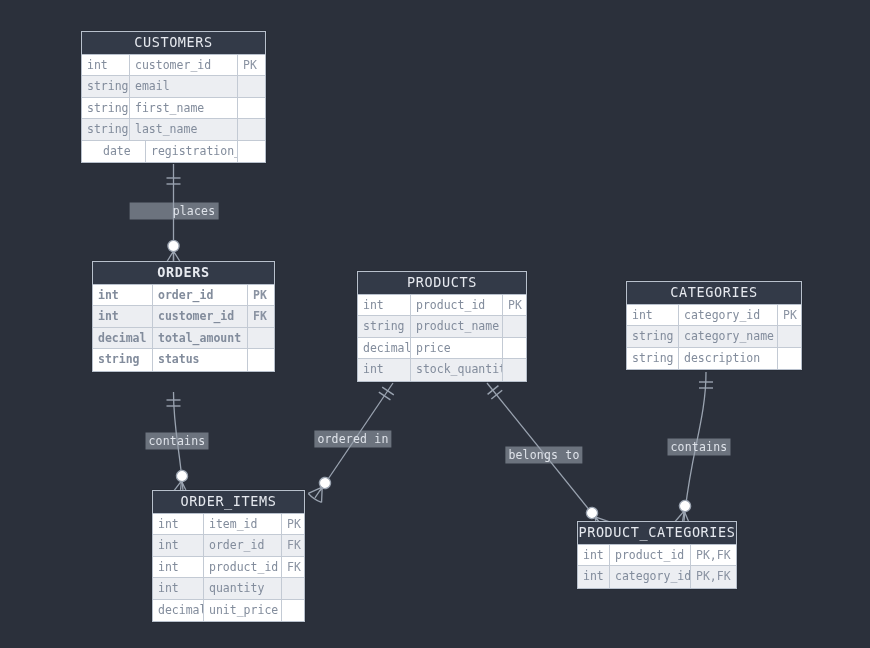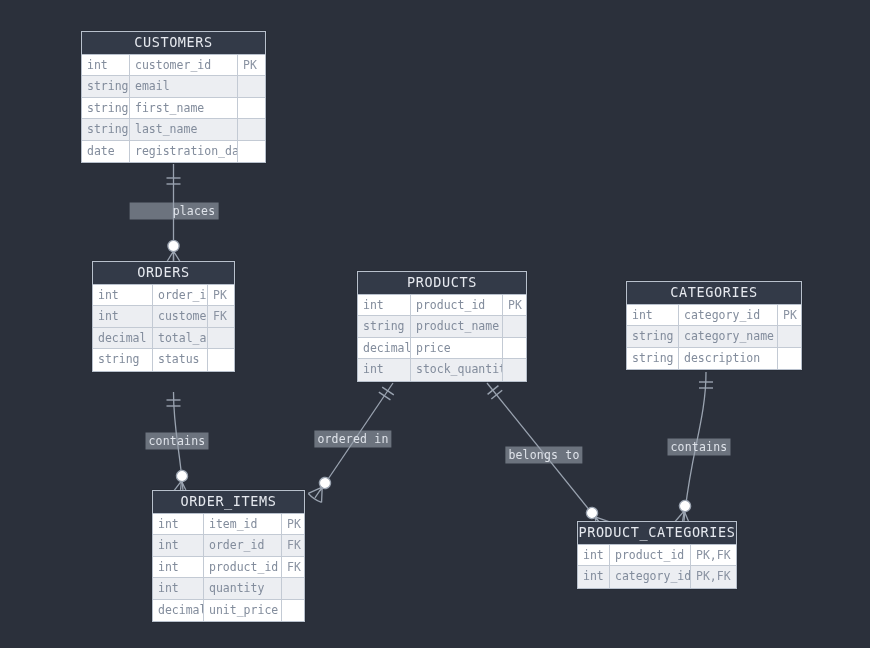--- a/index.html
+++ b/index.html
@@ -180,26 +180,26 @@
           <div class="cell type" style="flex: 0 0 48px;">string</div>
           <div class="cell name">first_name</div>
           <div class="cell key" style="flex: 0 0 27px;"></div>
         </div>
         <div class="attr-row even">
           <div class="cell type" style="flex: 0 0 48px;">string</div>
           <div class="cell name">last_name</div>
           <div class="cell key" style="flex: 0 0 27px;"></div>
         </div>
         <div class="attr-row odd">
-          <div class="cell type" style="flex: 0 0 48px;">date</div>
+          <div class="cell type" style="flex: 0 0 48px; margin-left: 16px;">date</div>
           <div class="cell name">registration_date</div>
           <div class="cell key" style="flex: 0 0 27px;"></div>
         </div>
       </div>
-      <div class="entity" style="left: 92px; top: 261px; width: 143px;">
+      <div class="entity" style="left: 92px; top: 261px; width: 183px; font-weight: bold;">
         <div class="entity-title">ORDERS</div>
         <div class="attr-row odd">
           <div class="cell type" style="flex: 0 0 60px;">int</div>
           <div class="cell name">order_id</div>
           <div class="cell key" style="flex: 0 0 26px;">PK</div>
         </div>
         <div class="attr-row even">
           <div class="cell type" style="flex: 0 0 60px;">int</div>
           <div class="cell name">customer_id</div>
           <div class="cell key" style="flex: 0 0 26px;">FK</div>

